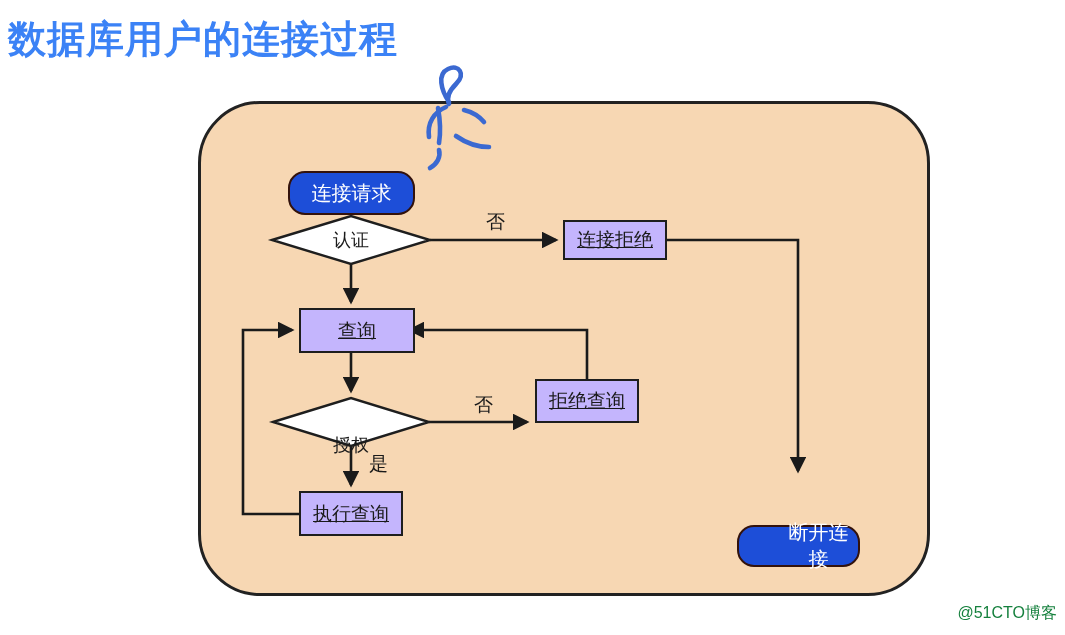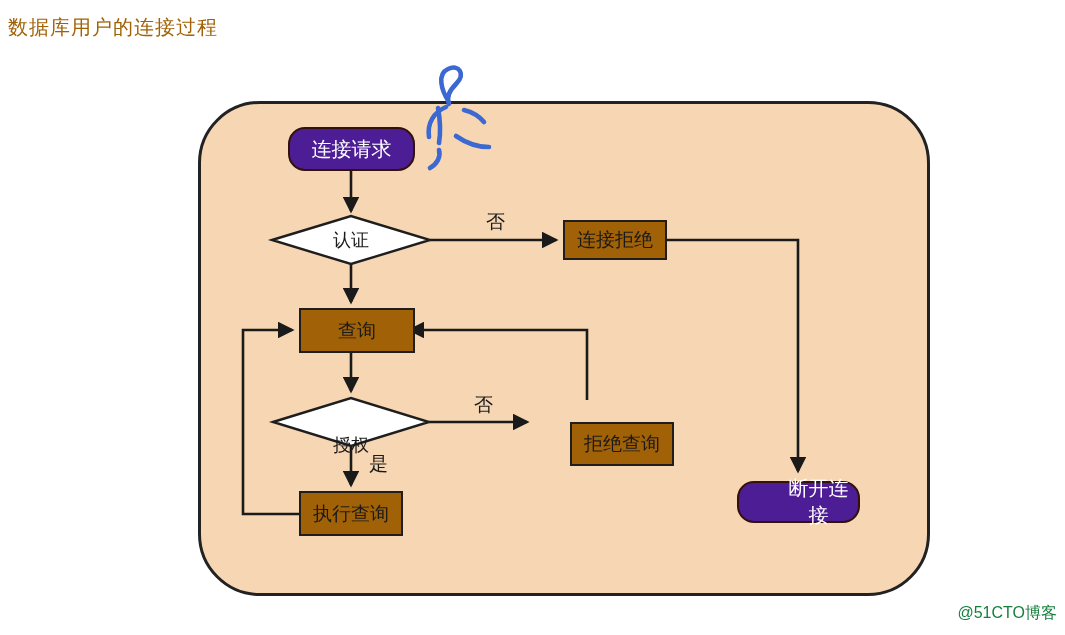--- a/index.html
+++ b/index.html
@@ -6,49 +6,50 @@
   html, body { width: 1065px; height: 635px; }
   body {
     position: relative;
     width: 1065px; height: 635px;
     background: #ffffff;
     font-family: "Liberation Sans", sans-serif;
     overflow: hidden;
   }
   .page-title {
     position: absolute; left: 8px; top: 14px;
-    font-size: 20px; font-weight: normal; color: #a16207;
+    font-size: 38px; font-weight: bold; color: #3b82f6;
     letter-spacing: 1px;
   }
   .canvas {
     position: absolute; left: 198px; top: 101px;
     width: 732px; height: 495px;
     background: #f7d7b3;
     border: 3px solid #222;
     border-radius: 62px;
   }
   svg.overlay {
     position: absolute; left: 0; top: 0;
     width: 1065px; height: 635px;
   }
   .node {
     position: absolute;
     display: flex; align-items: center; justify-content: center;
     color: #1a1a1a; font-size: 19px;
     text-align: center;
   }
   .proc {
-    background: #a16207;
+    background: #c4b5fd;
     border: 2.5px solid #1e1e1e;
+    text-decoration: underline;
   }
   .pill {
-    background: #4c1d95;
+    background: #1d4ed8;
     border: 2.5px solid #33120c;
     border-radius: 17px;
-    color: #ffffff; font-size: 20px;
+    color: #ffffff; font-size: 20px; margin-top: 44px;
   }
   .decision-label {
     position: absolute;
     display: flex; align-items: center; justify-content: center;
     color: #1a1a1a; font-size: 18px;
   }
   .edge-label {
     position: absolute;
     color: #1a1a1a; font-size: 19px;
   }
@@ -101,21 +102,21 @@
 <div class="node pill" style="left:288px; top:127px; width:127px; height:44px;">连接请求</div>
 
 <div class="decision-label" style="left:272px; top:216px; width:158px; height:48px;">认证</div>
 
 <div class="node proc" style="left:563px; top:220px; width:104px; height:40px;">连接拒绝</div>
 
 <div class="node proc" style="left:299px; top:308px; width:116px; height:45px;">查询</div>
 
 <div class="decision-label" style="left:273px; top:421px; width:156px; height:48px;">授权</div>
 
-<div class="node proc" style="left:535px; top:422px; width:104px; height:44px;margin-left:35px;">拒绝查询</div>
+<div class="node proc" style="left:535px; top:379px; width:104px; height:44px;">拒绝查询</div>
 
 <div class="node proc" style="left:299px; top:491px; width:104px; height:45px;">执行查询</div>
 
 <div class="node pill" style="left:737px; top:481px; width:123px; height:42px;padding-left:40px;">断开连接</div>
 
 <div class="edge-label" style="left:486px; top:209px;">否</div>
 <div class="edge-label" style="left:474px; top:392px;">否</div>
 <div class="edge-label" style="left:369px; top:451px;">是</div>
 
 <div class="watermark">@51CTO博客</div>

